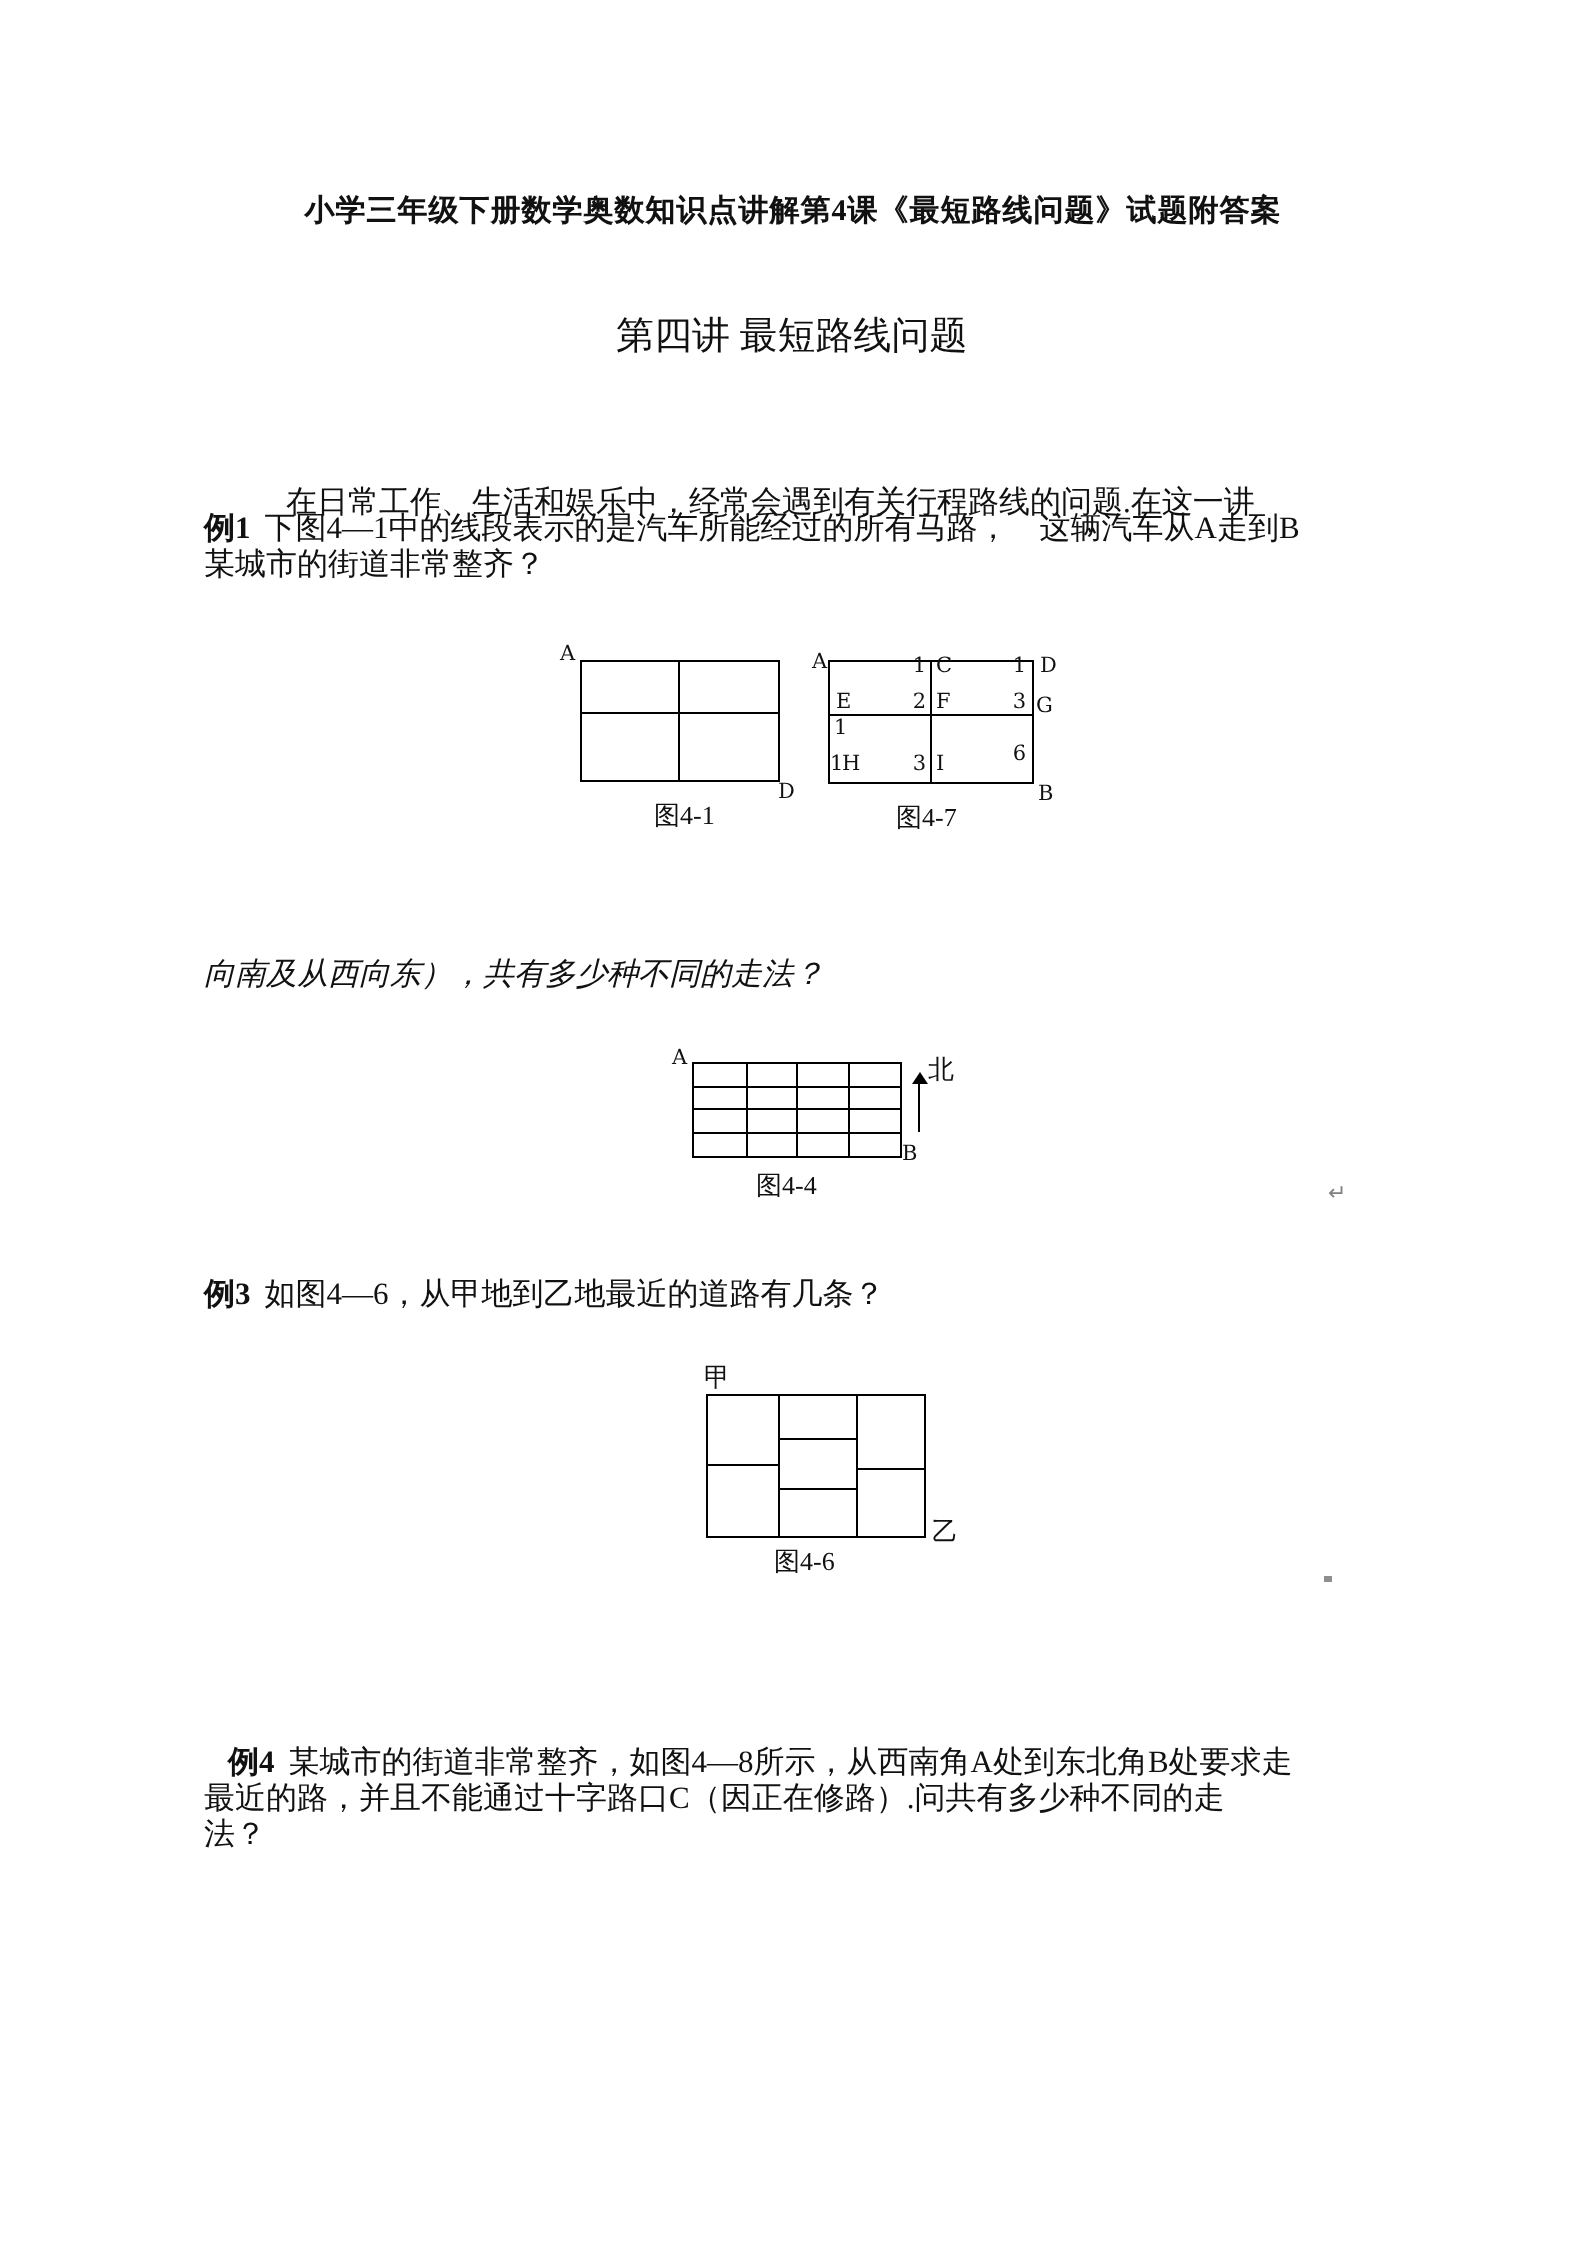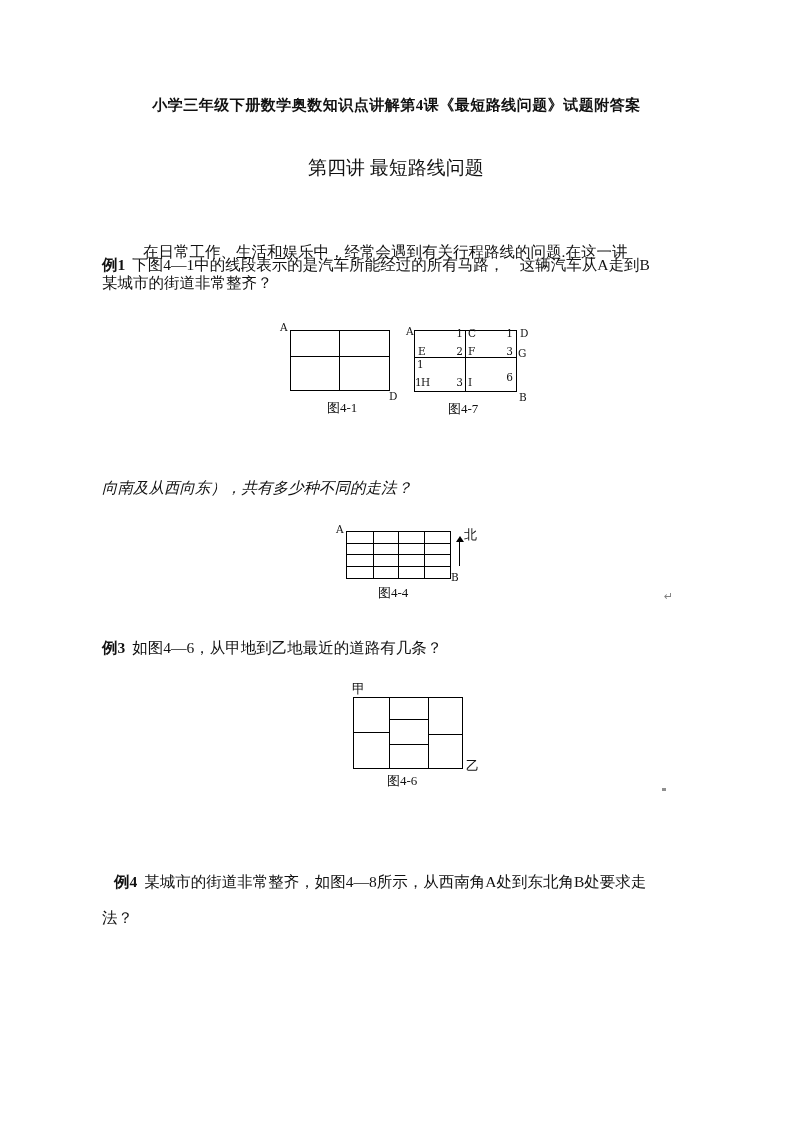--- a/index.html
+++ b/index.html
@@ -139,15 +139,16 @@
     <div class="gl" style="left:0;top:34px;width:35px;height:1px;"></div>
     <div class="gl" style="left:74px;top:36px;width:34px;height:1px;"></div>
     <div class="cjk-small" style="left:-2px;top:-16px;">甲</div>
     <div class="cjk-small" style="left:112px;top:61px;">乙</div>
     <div class="caption" style="left:33px;top:76px;">图4-6</div>
   </div>
 
   <div class="tiny-mark" style="left:662px;top:788px;"></div>
 
   <div class="abs bodyline" style="left:102px;top:873px;margin-left:12px;"><span class="ex-label">例4</span><span>某城市的街道非常整齐，如图4—8所示，从西南角A处到东北角B处要求走</span></div>
+  <div class="abs bodyline" style="left:102px;top:891px;">最近的路，并且不能通过十字路口C（因正在修路）.问共有多少种不同的走</div>
   <div class="abs bodyline" style="left:102px;top:909px;">法？</div>
 
 </div>
 
 </body></html>

